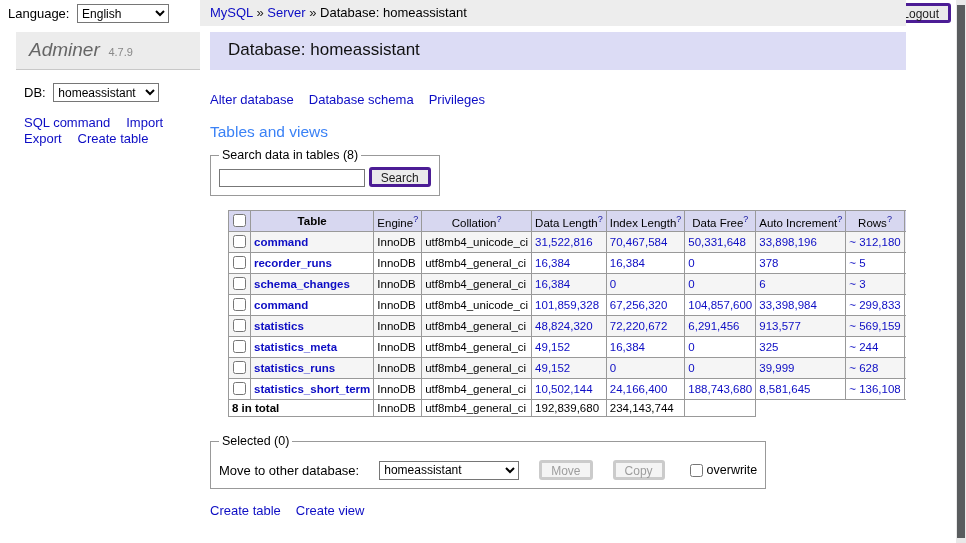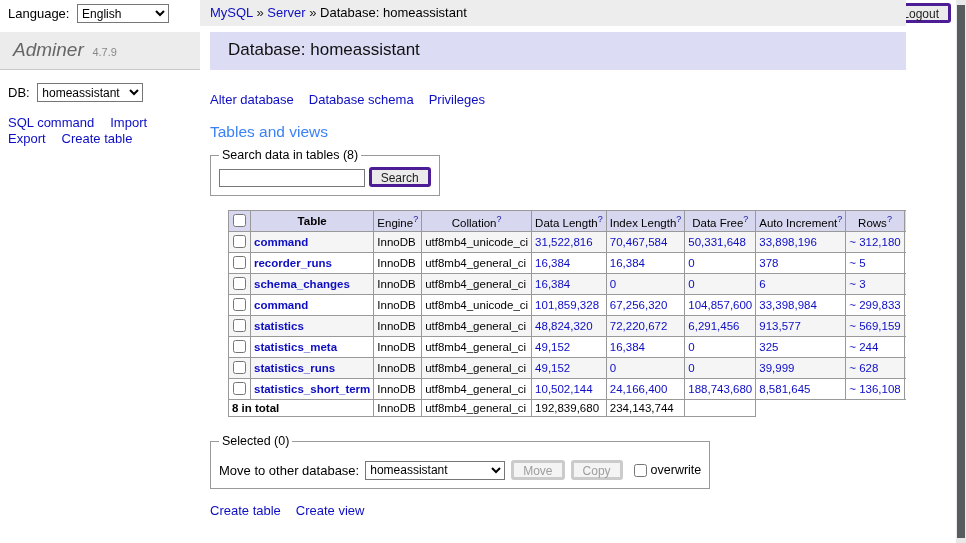--- a/index.html
+++ b/index.html
@@ -24,21 +24,21 @@
   .btn.disabled { color: #9d9d9d; background: #f4f4f4; border-color: #cbcbcb; }
   .logout { position: absolute; right: 15px; top: 3px; }
 
   .breadcrumb-bar {
     position: absolute; left: 200px; top: 0; width: 706px; height: 26px;
     background: #ededed; padding: 5px 0 0 10px;
   }
   .bc-sep { color: #222; }
 
   
-  .sidebar { position: absolute; left: 0; top: 26px; width: 200px; height: 517px; background: #fff; }
+  .sidebar { position: absolute; left: 16px; top: 26px; width: 200px; height: 517px; background: #fff; }
   .h1block { margin-top: 6px; background: #ececec; border-bottom: 1px solid #c8c8c8; padding: 7px 10px 8px 13px; }
   .app-name { font-style: italic; font-size: 19px; color: #666; }
   .app-version { font-size: 11px; color: #888; margin-left: 5px; }
   .dbrow { padding: 13px 8px 0 8px; }
   .dbrow select { width: 106px; margin-left: 4px; }
   .sidebar-ops { padding: 13px 8px 0 8px; }
   .op-row { line-height: 16px; }
   .op-link { margin-right: 16px; }
   .sidebar-tables { margin-top: 3px; padding: 10px 8px 13px 8px; border-bottom: 1px solid #cfcfcf; }
   .tbl-link { display: block; font-size: 12.8px; line-height: 12.6px; }
@@ -69,21 +69,21 @@
   input[type=checkbox] { width: 13px; height: 13px; margin: 1px; }
   .tables tfoot td { background: #fff; }
   .total-label { font-weight: bold; }
   .w-name { min-width: 108px; } .w-engine { min-width: 42px; } .w-coll { min-width: 96px; }
   .w-dlen { min-width: 66px; } .w-ilen { min-width: 70px; } .w-dfree { min-width: 58px; }
   .w-ainc { min-width: 80px; } .w-rows { min-width: 54px; } .w-comm { min-width: 52px; }
 
   
   .selected-fieldset { margin-top: 17px; }
   .action-row .btn { margin-right: 4px; }
-  .move-row { margin-top: 7px; display: flex; align-items: center; gap: 6px; font-size: 13px; }
+  .move-row { margin-top: 7px; display: flex; align-items: center; gap: 20px; font-size: 13px; }
   .move-row select { width: 140px; }
   .overwrite-wrap { display: flex; align-items: center; gap: 3px; margin-left: 4px; font-size: 12.5px; }
 
   .create-row { margin-top: 14px; }
 
   
   .vscroll { position: absolute; right: 0; top: 0; width: 10px; height: 543px; background: #e9e9e9; }
   .vthumb { position: absolute; left: 1px; top: 5px; width: 8px; height: 533px; background: #595c5e; }
 </style>
 </head>

